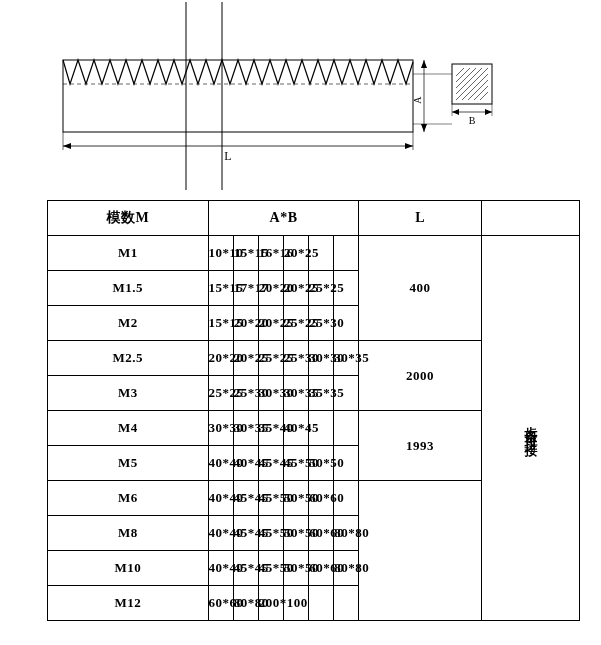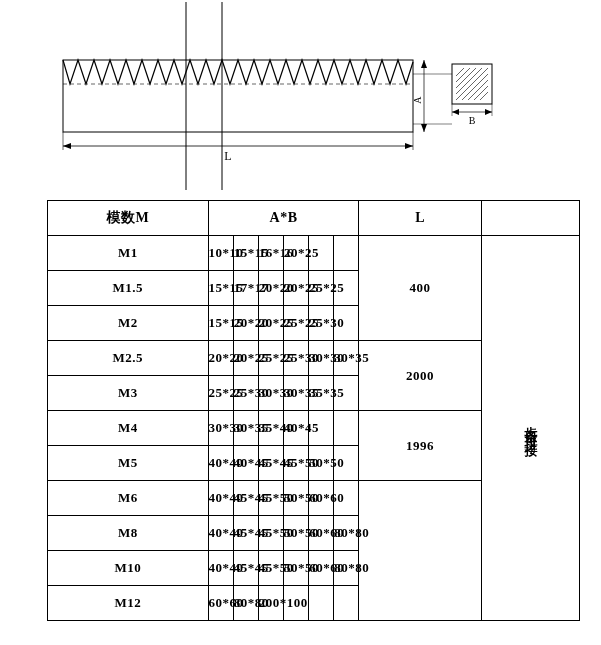--- a/index.html
+++ b/index.html
@@ -193,21 +193,21 @@
       </tr>
 
       <tr>
         <td class="mod">M4</td>
         <td class="ab">30*30</td>
         <td class="ab">30*35</td>
         <td class="ab">35*40</td>
         <td class="ab">40*45</td>
         <td class="ab"></td>
         <td class="ab"></td>
-        <td class="len" rowspan="2">1996</td>
+        <td class="len" rowspan="2">1993</td>
       </tr>
 
       <tr>
         <td class="mod">M5</td>
         <td class="ab">40*40</td>
         <td class="ab">40*45</td>
         <td class="ab">45*45</td>
         <td class="ab">45*50</td>
         <td class="ab">50*50</td>
         <td class="ab"></td>

